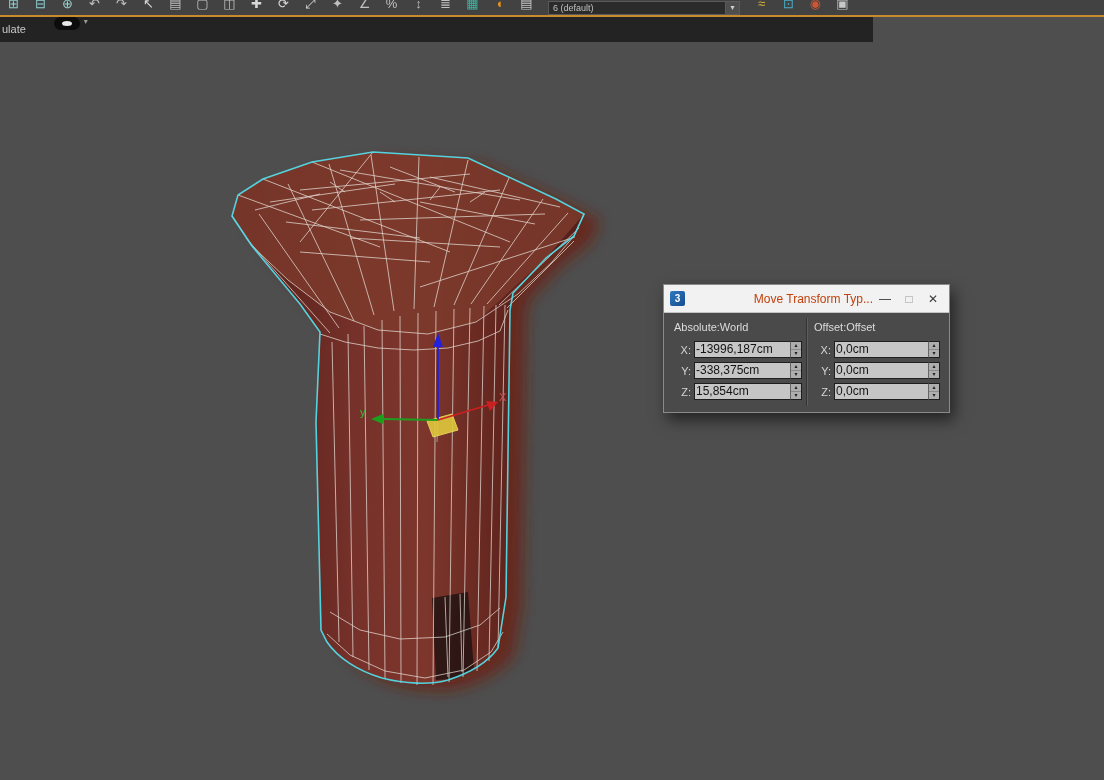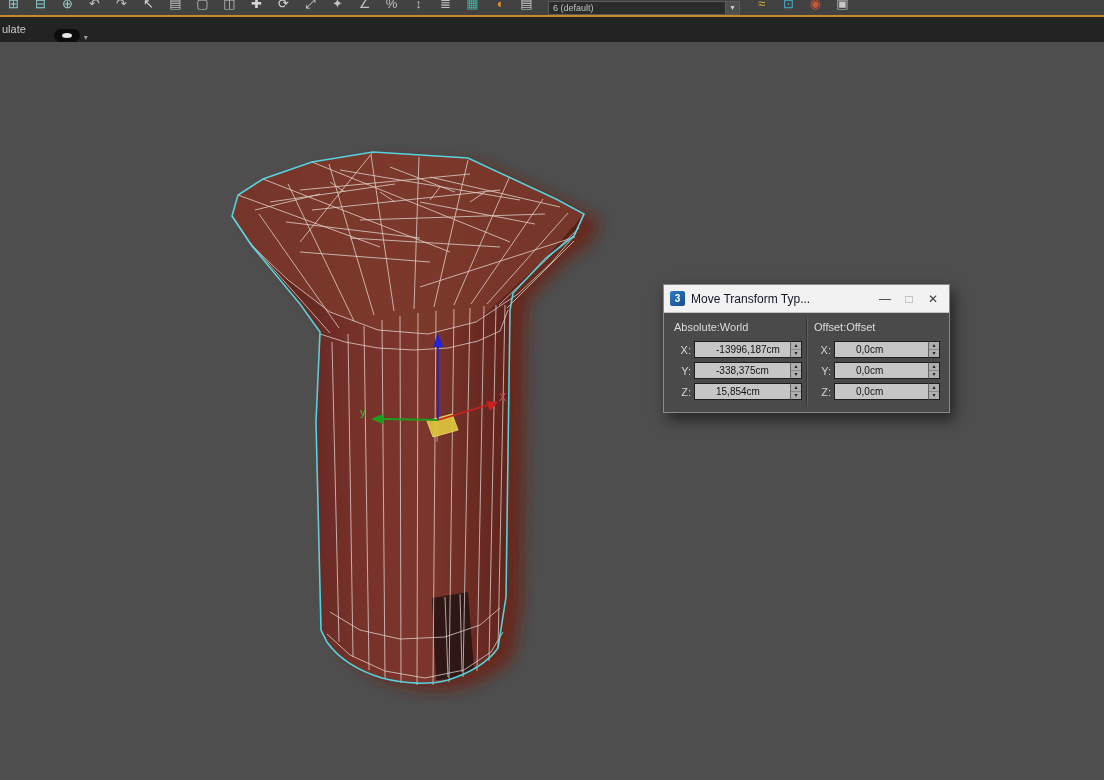--- a/index.html
+++ b/index.html
@@ -10,52 +10,52 @@
   .tb-icon{display:inline-block;width:27px;text-align:center;font-size:13px;line-height:20px;
     margin-top:-6px;color:#b8b8b8;cursor:default;flex:0 0 auto;}
   .tb-dropdown{flex:0 0 auto;width:190px;height:12px;margin:1px 8px 0 8px;background:#2b2b2b;
     border:1px solid #5a5a5a;display:flex;align-items:center;}
   .tb-dd-text{flex:1;font-size:9px;color:#c0c0c0;padding-left:4px;line-height:12px;white-space:nowrap;overflow:hidden;}
   .tb-dd-arrow{width:13px;height:12px;background:#4e4e4e;border-left:1px solid #5a5a5a;color:#cfcfcf;
     font-size:8px;line-height:12px;text-align:center;}
   
   .accent-line{position:absolute;left:0;top:15px;width:1104px;height:2px;background:#c98a2b;}
   
-  .ribbonbar{position:absolute;left:0;top:17px;width:1104px;height:25px;background:#232323;
-    border-bottom:1px solid #161616;display:flex;align-items:flex-end;}
+  .ribbonbar{position:absolute;left:0;top:17px;width:873px;height:25px;background:#232323;
+    border-bottom:1px solid #161616;display:flex;align-items:flex-start;}
   .ribbon-label{font-size:11px;color:#c9c9c9;padding-left:2px;line-height:25px;}
   .cam-pill{display:inline-block;width:26px;height:13px;background:#0c0c0c;border-radius:7px;
     margin-left:28px;position:relative;}
   .cam-dot{position:absolute;left:8px;top:4px;width:10px;height:5px;background:#e8e8e8;border-radius:50%;}
   .ribbon-caret{color:#9a9a9a;font-size:8px;margin-left:4px;}
   
   .viewport{position:absolute;left:0;top:42px;width:1104px;height:738px;background:#4e4e4e;}
   .viewport svg{position:absolute;left:0;top:0;}
   
   .dialog{position:absolute;left:663px;top:284px;width:285px;height:127px;background:#4a4a4a;
     border:1px solid #8a8a8a;box-shadow:4px 7px 14px rgba(0,0,0,.55);z-index:10;}
   .titlebar{height:27px;background:#f2f2f2;border-bottom:1px solid #c4c4c4;display:flex;
     align-items:center;padding:0 4px 0 6px;}
   .app-ico{width:15px;height:15px;background:linear-gradient(135deg,#2f79c2,#174d8e);border-radius:2px;
     color:#fff;font-size:10px;font-weight:bold;text-align:center;line-height:15px;margin-right:6px;flex:0 0 auto;}
-  .dlg-title{flex:1;font-size:12px;color:#0f172a;white-space:nowrap;overflow:hidden;}
+  .dlg-title{flex:1;font-size:12px;color:#c2410c;white-space:nowrap;overflow:hidden;text-align:right;}
   .win-btn{width:24px;text-align:center;font-size:12px;color:#3a3a3a;cursor:default;}
   .win-btn.max{color:#9a9a9a;}
   .dlg-body{position:relative;height:99px;background:#4a4a4a;}
   .grp-label{position:absolute;top:8px;font-size:11px;color:#dcdcdc;}
   .abs-label{left:10px;text-align:right;}
   .off-label{left:150px;}
   .vdivider{position:absolute;left:142px;top:5px;bottom:6px;width:1px;background:#343434;border-right:1px solid #5e5e5e;}
   .row{position:absolute;height:17px;display:flex;align-items:center;}
   .row.abs{left:12px;width:126px;}
   .row.off{left:152px;width:124px;}
   .r0{top:28px;}.r1{top:49px;}.r2{top:70px;}
   .axis{width:15px;text-align:right;font-size:11px;color:#d4d4d4;margin-right:3px;flex:0 0 auto;}
   .field{flex:1;height:15px;background:#c6c6c6;border:1px solid #1e1e1e;border-right:none;
-    font-size:10px;color:#141414;line-height:15px;padding-left:21px;white-space:nowrap;overflow:hidden;}
+    font-size:12px;color:#141414;line-height:15px;padding-left:1px;white-space:nowrap;overflow:hidden;}
   .spinner{width:12px;height:17px;display:flex;flex-direction:column;flex:0 0 auto;
     border:1px solid #1e1e1e;border-left:1px solid #666;box-sizing:border-box;background:#aeaeae;}
   .spinner i{flex:1;font-style:normal;font-size:6px;line-height:7px;text-align:center;color:#222;}
   .spinner i:first-child{border-bottom:1px solid #8a8a8a;}
 </style>
 </head>
 <body>
 
 <div class="toolbar">
   <span style="display:flex">

